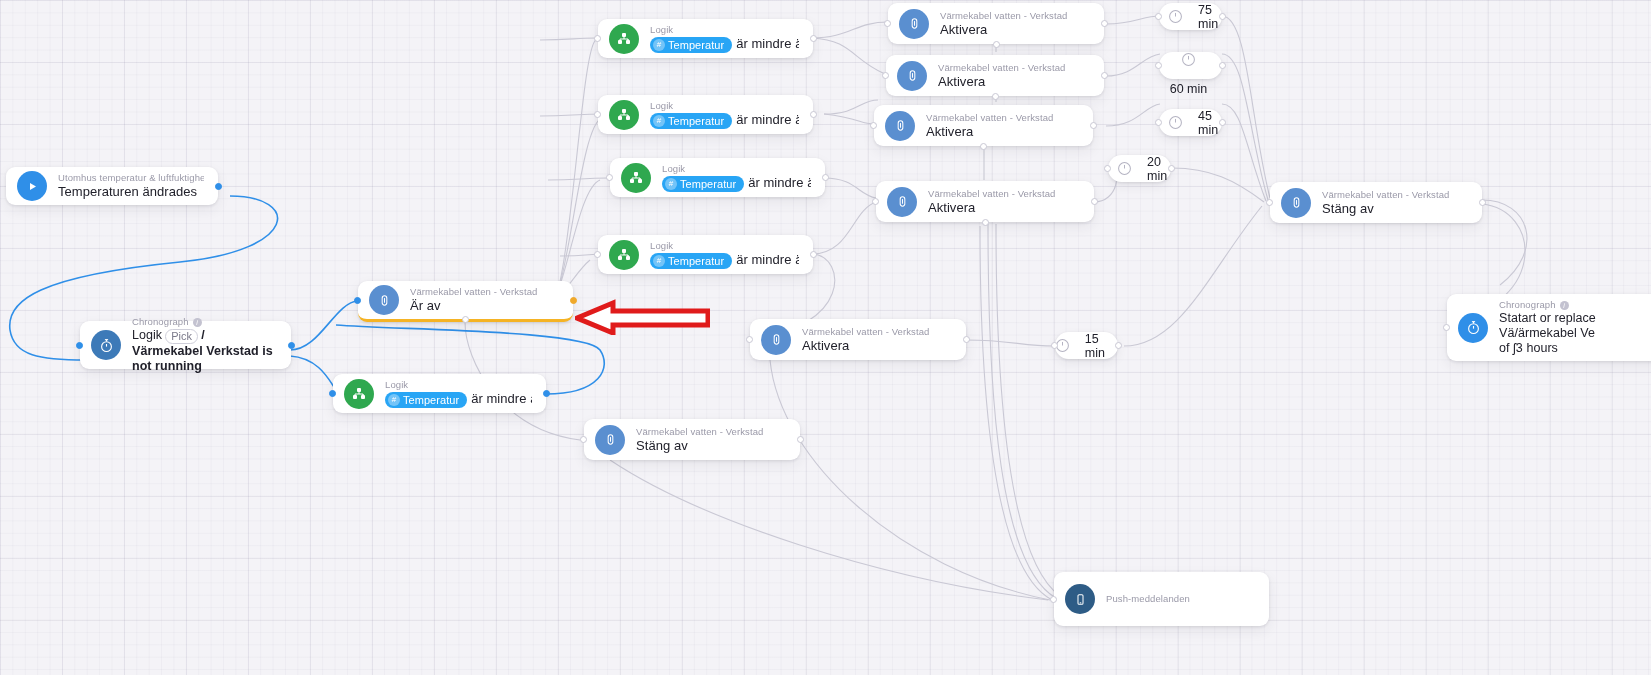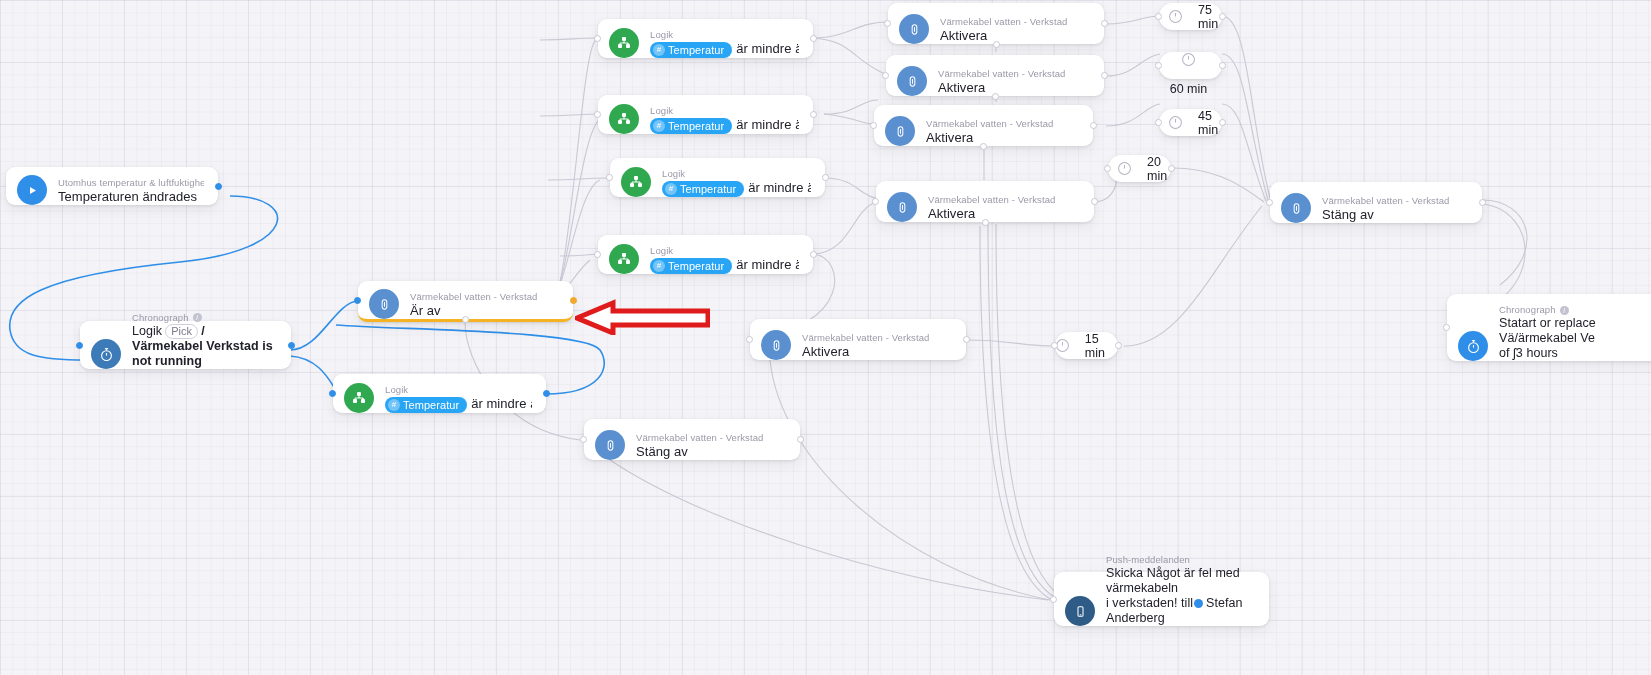--- a/index.html
+++ b/index.html
@@ -23,21 +23,21 @@
     background-size:62px 62px,62px 62px,12.4px 12.4px,12.4px 12.4px;
   }
   #wires{position:absolute;inset:0;width:1651px;height:675px;}
 
   
   .node{
     position:absolute;
     background:#ffffff;
     border-radius:9px;
     box-shadow:0 1px 3px rgba(40,38,60,.12),0 5px 14px rgba(40,38,60,.07);
-    display:flex;align-items:flex-end;
+    display:flex;align-items:center;
     padding:0 14px 0 11px;
     box-sizing:border-box;
   }
   .node .ico{
     width:30px;height:30px;border-radius:50%;
     flex:0 0 30px;
     display:flex;align-items:center;justify-content:center;
     margin-right:11px;
   }
   .node .body{min-width:0;overflow:hidden;}
@@ -524,24 +524,20 @@
 
   <div class="node" style="left:1054px;top:572px;width:215px;height:54px;">
     <div class="ico navy">
       <svg width="13" height="13" viewBox="0 0 14 14" fill="none" stroke="#fff" stroke-width="1.1">
         <rect x="4.3" y="1.8" width="5.4" height="10.4" rx="1.2"></rect>
           <path d="M6.2 10.6h1.6"></path>
         </svg>
     </div>
     <div class="body">
       <div class="cap">Push-meddelanden</div>
-      <div class="ttl wrap">
-        <span>Skicka Något är fel med värmekabeln</span><br>
-        <span>i verkstaden! till</span><span class="userdot"></span><span>Stefan Anderberg</span>
-      </div>
     </div>
     <span class="dot l"></span>
   </div>
 
   <svg id="arrow" viewBox="0 0 135 45">
     <polygon points="2,28 38,13 38,21 133,21 133,35 38,35 38,43" fill="#ffffff" stroke="#e01b1b" stroke-width="5" stroke-linejoin="miter"></polygon>
   </svg>
 </div>
 
 </body></html>

